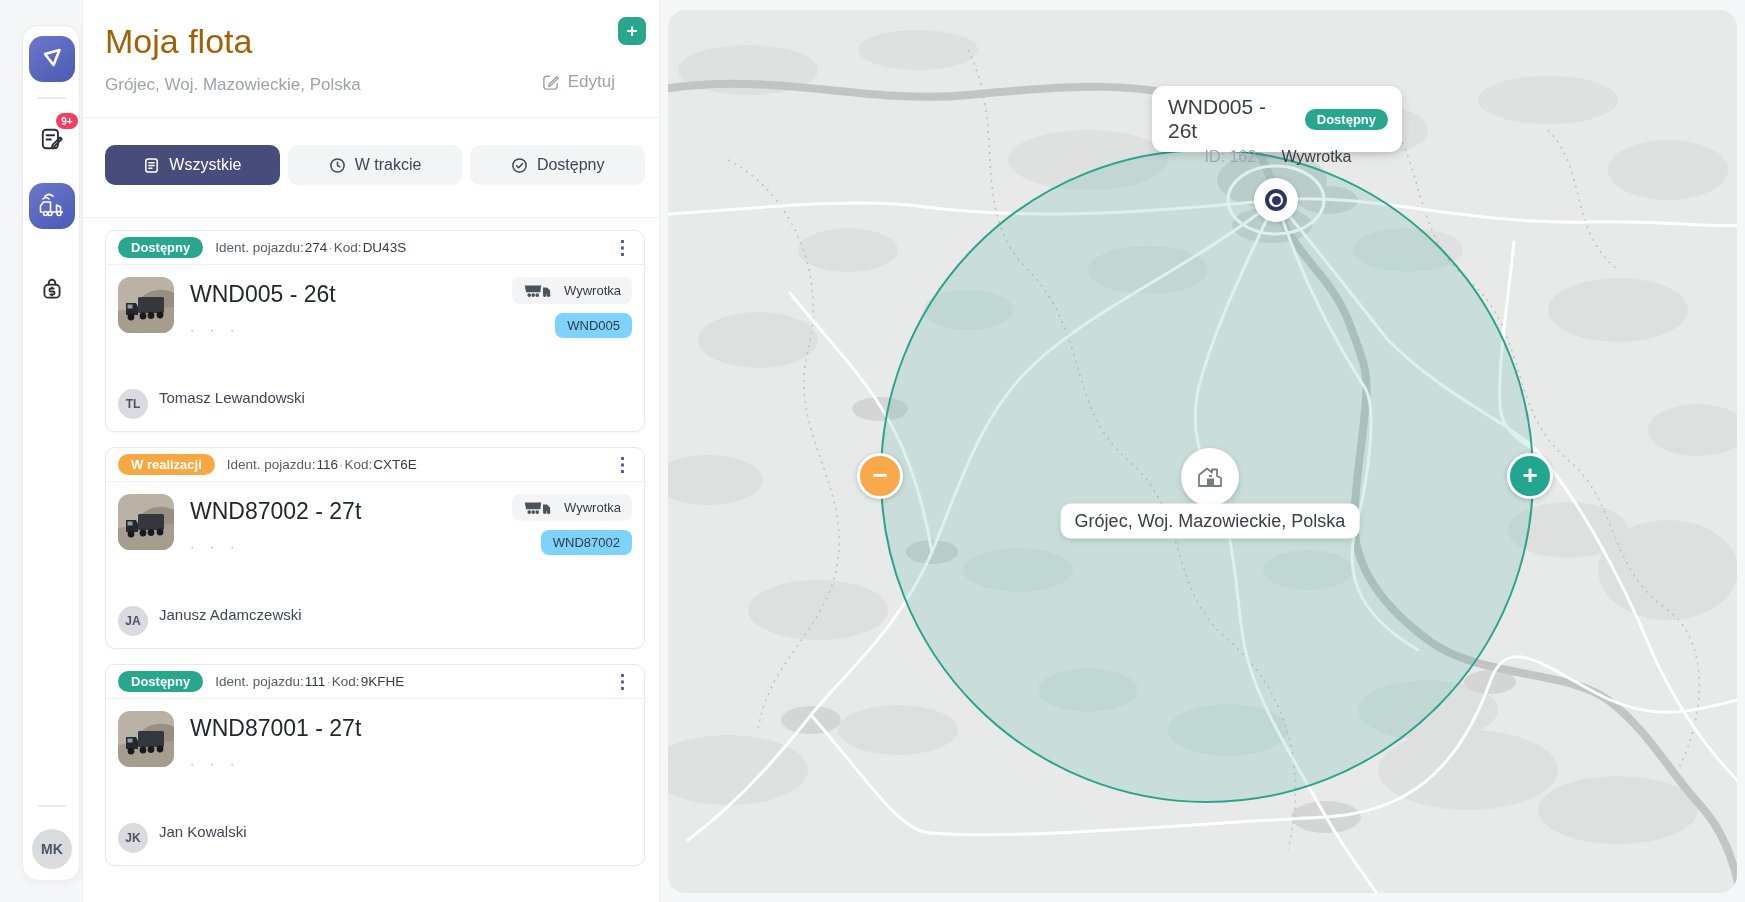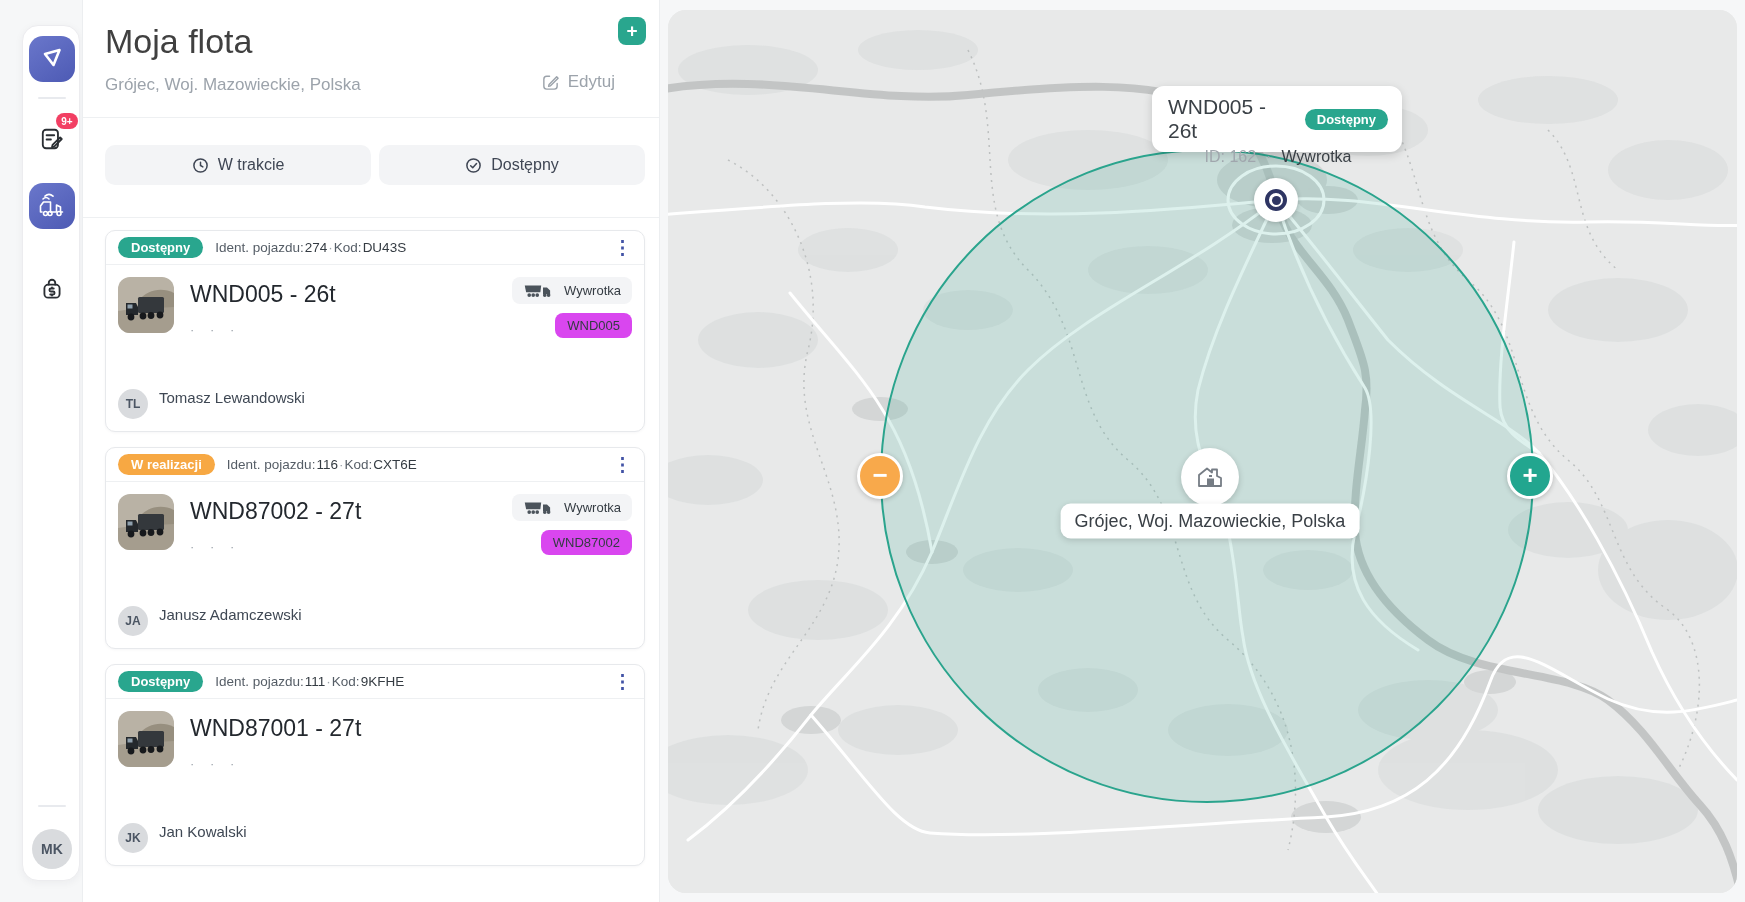--- a/index.html
+++ b/index.html
@@ -26,21 +26,21 @@
   .noti-badge { position:absolute; left:33px; top:87px; min-width:22px; height:16px; padding:0 4px;
     background:#f23f63; color:#fff; font-size:10px; font-weight:bold; border-radius:9px;
     display:flex; align-items:center; justify-content:center; z-index:3; }
   .user-avatar { position:absolute; left:9px; top:803px; width:40px; height:40px; border-radius:50%;
     background:#d9dbde; color:#4b5563; font-size:14px; font-weight:bold;
     display:flex; align-items:center; justify-content:center; cursor:pointer; border:none; }
 
   
   .panel { position:absolute; left:82px; top:0; width:578px; height:902px; background:#fff;
     border-left:1px solid #eceef0; border-right:1px solid #eceef0; }
-  .page-title { position:absolute; left:22px; top:22px; font-size:34px; font-weight:500; color:#404040; }
+  .page-title { position:absolute; left:22px; top:22px; font-size:34px; font-weight:500; color:#a16207; }
   .page-sub { position:absolute; left:22px; top:75px; font-size:17px; color:#9ca3ab; }
   .edit-btn { position:absolute; right:44px; top:72px; display:flex; align-items:center; gap:8px;
     font-size:17px; color:#9ca3ab; background:none; border:none; cursor:pointer; }
   .add-btn { position:absolute; left:535px; top:17px; width:28px; height:28px; border-radius:8px;
     background:#29a68e; color:#fff; font-size:19px; line-height:26px; text-align:center;
     border:none; cursor:pointer; font-weight:bold; }
   .hr1 { position:absolute; left:0; right:0; top:117px; border-top:1px solid #eef0f2; }
   .hr2 { position:absolute; left:0; right:0; top:217px; border-top:1px solid #eef0f2; }
 
   .tabs { position:absolute; left:22px; right:14px; top:145px; height:40px; display:flex; gap:8px; }
@@ -69,21 +69,21 @@
   .card-body { display:flex; padding:12px 12px 0 12px; gap:16px; }
   .thumb { width:56px; height:56px; border-radius:12px; overflow:hidden; flex:0 0 auto; }
   .v-name { font-size:23px; font-weight:500; color:#23282e; margin-top:4px; }
   .v-dots { font-size:13px; color:#9ca3ab; letter-spacing:6px; margin-top:14px; }
   .body-right { margin-left:auto; display:flex; flex-direction:column; align-items:flex-end; gap:9px; }
   .ttag { display:flex; align-items:center; gap:9px; background:#f3f4f6; border-radius:8px;
     padding:5px 11px; font-size:13px; color:#343b42; }
   .ttag .tk { display:none; color:#4b535b; }
   .ttag.dump .tk-dump { display:block; }
   .ttag.semi .tk-semi { display:block; }
-  .plate { background:#d946ef; border-radius:8px; padding:5px 12px; font-size:13px; color:#343b42; }
+  .plate { background:#7dd3fc; border-radius:8px; padding:5px 12px; font-size:13px; color:#343b42; }
   .card-foot { position:absolute; left:12px; bottom:12px; display:flex; align-items:flex-start; gap:11px; }
   .dr-av { width:30px; height:30px; border-radius:50%; background:#d9dbde; color:#4b5563;
     font-size:12px; font-weight:bold; display:flex; align-items:center; justify-content:center; }
   .dr-name { font-size:15px; color:#3f4854; }
 
   
   .map { position:absolute; left:668px; top:10px; width:1069px; height:883px; border-radius:18px;
     overflow:hidden; background:#e8e9e9; cursor:grab; }
   .map-base { position:absolute; left:0; top:0; }
   .range-circle { position:absolute; left:212px; top:139px; width:654px; height:654px; border-radius:50%;
@@ -173,20 +173,32 @@
         <path d="M9 3.5 H6 a3 3 0 0 0-3 3 V14 a3 3 0 0 0 3 3 h8 a3 3 0 0 0 3-3 V11"></path>
         <path d="M8.5 12 L16.5 4 L18 5.5 L10 13.5 L8 14 Z"></path>
       </svg>
       <span>Edytuj</span>
     </button>
     <button class="add-btn">+</button>
     <div class="hr1"></div>
 
     <div class="tabs">
 
+    <button class="tab active">
+          <span class="icwrap list">
+            <svg class="ic ic-list" width="17" height="17" viewBox="0 0 18 18" fill="none" stroke="currentColor" stroke-width="1.6" stroke-linecap="round">
+              <rect x="3" y="2" width="12" height="14" rx="2.5"></rect>
+              <line x1="6.2" y1="6" x2="11.8" y2="6"></line>
+              <line x1="6.2" y1="9" x2="11.8" y2="9"></line>
+              <line x1="6.2" y1="12" x2="9.5" y2="12"></line>
+            </svg>
+
+          </span>
+          <span class="tab-label">Wszystkie</span>
+        </button>
         <button class="tab rest">
           <span class="icwrap clock">
 
             <svg class="ic ic-clock" width="17" height="17" viewBox="0 0 18 18" fill="none" stroke="currentColor" stroke-width="1.6" stroke-linecap="round">
               <circle cx="9" cy="9" r="7"></circle>
               <path d="M9 5.5 V9 L11.5 10.5"></path>
             </svg>
 
           </span>
           <span class="tab-label">W trakcie</span>

